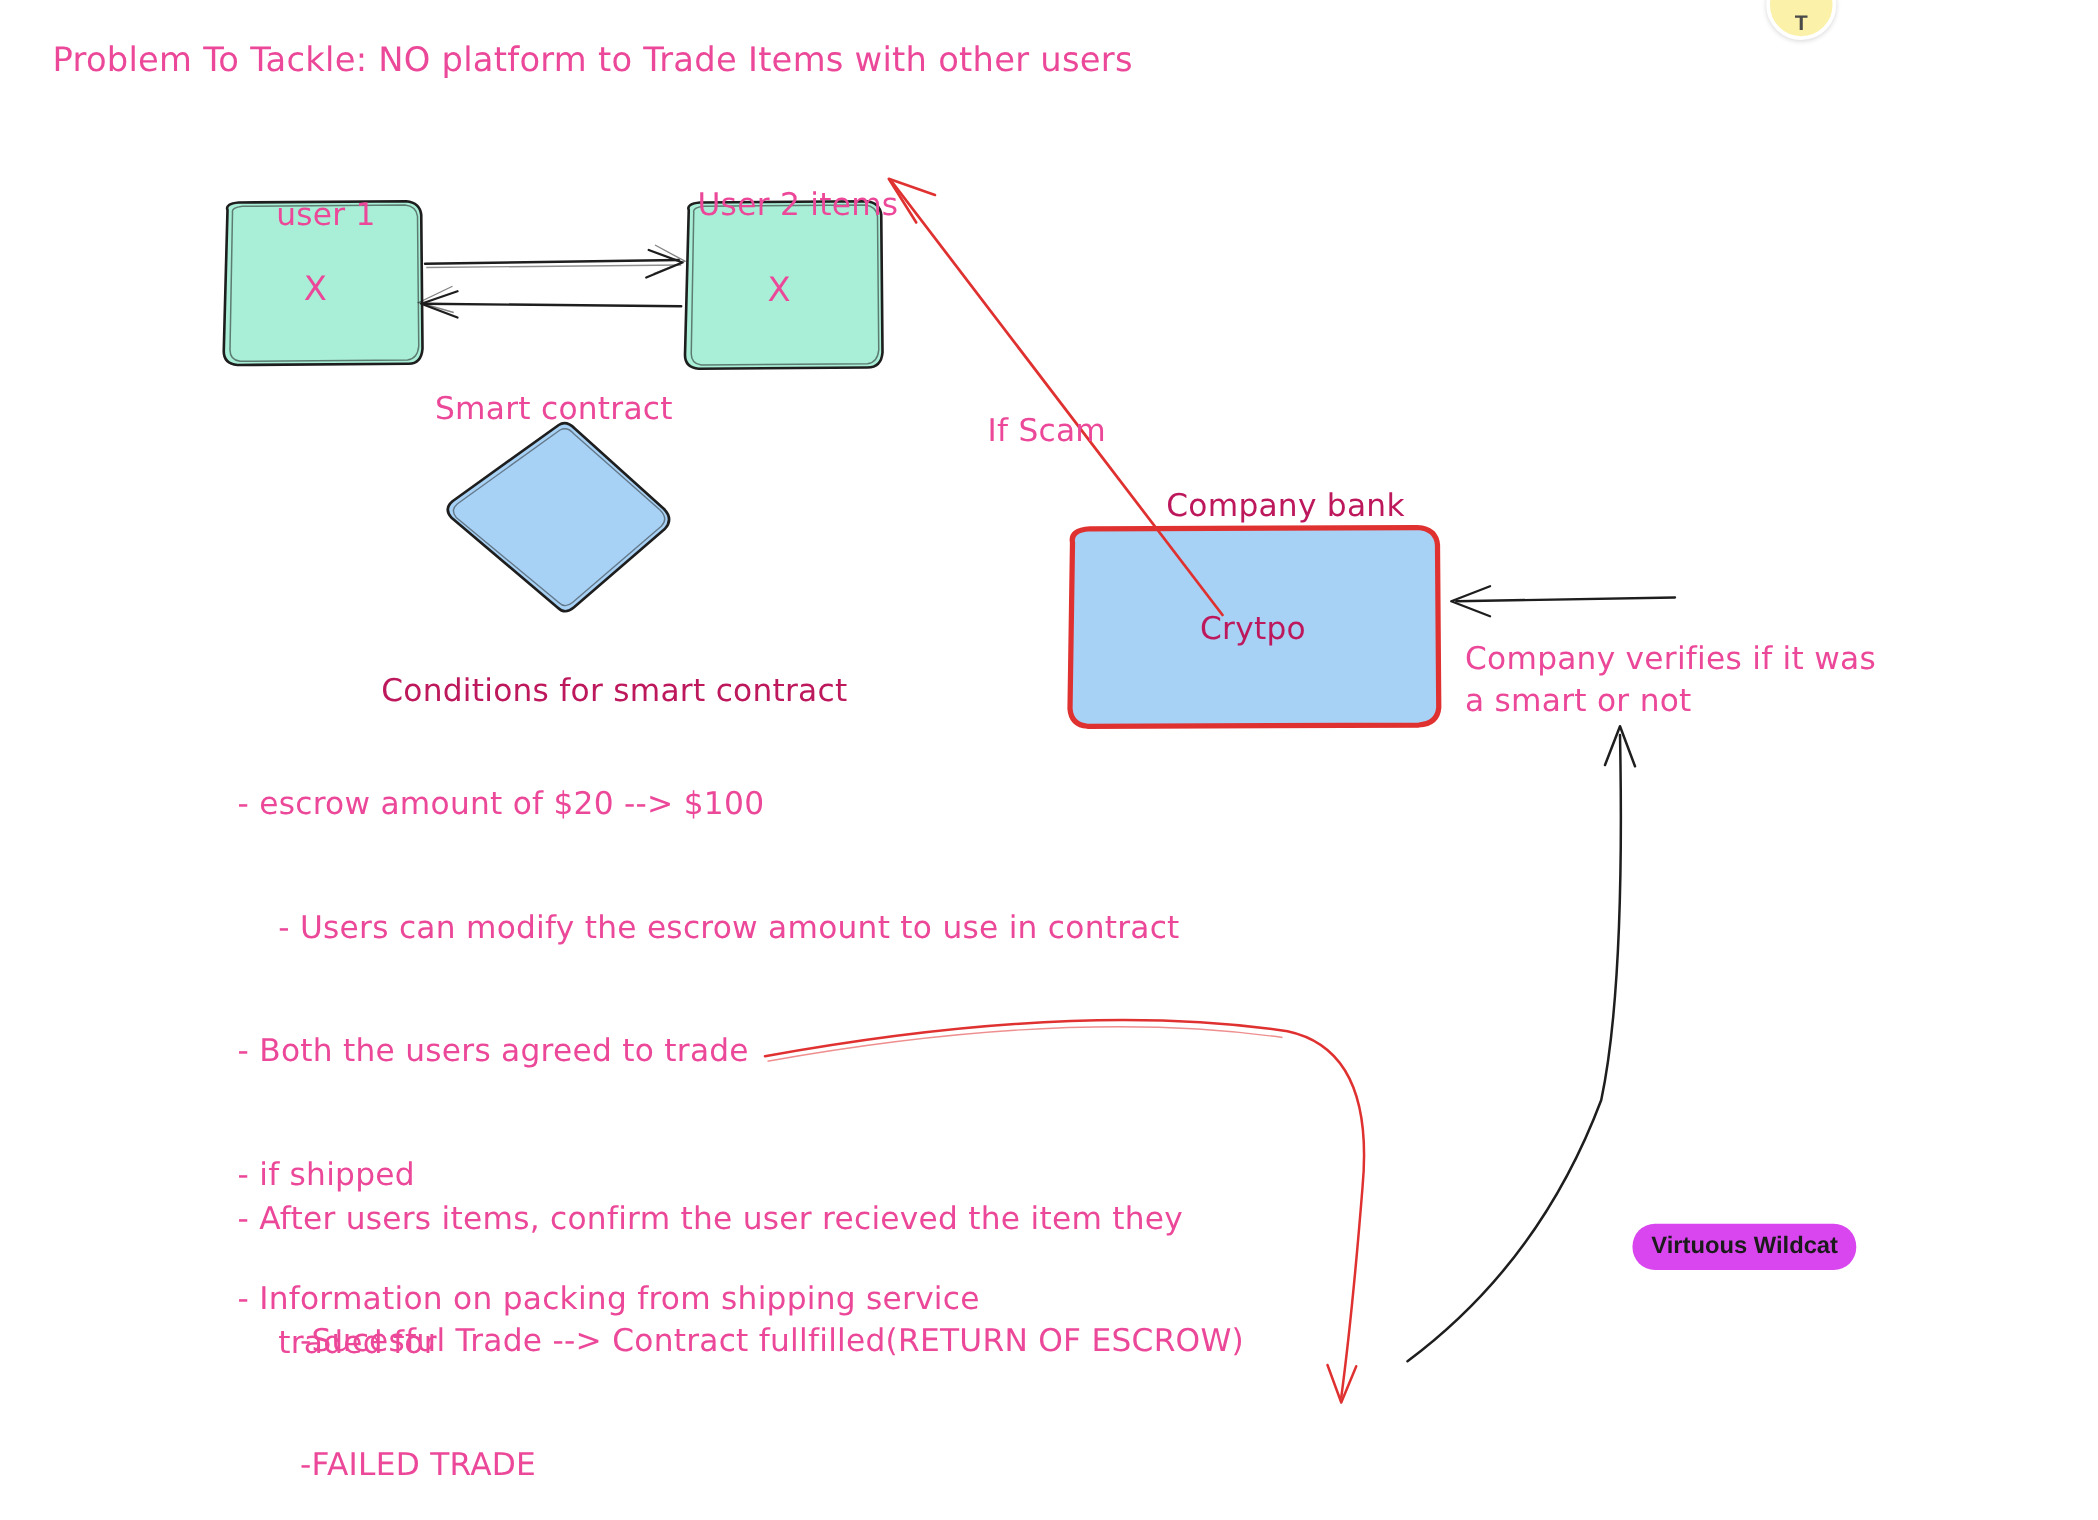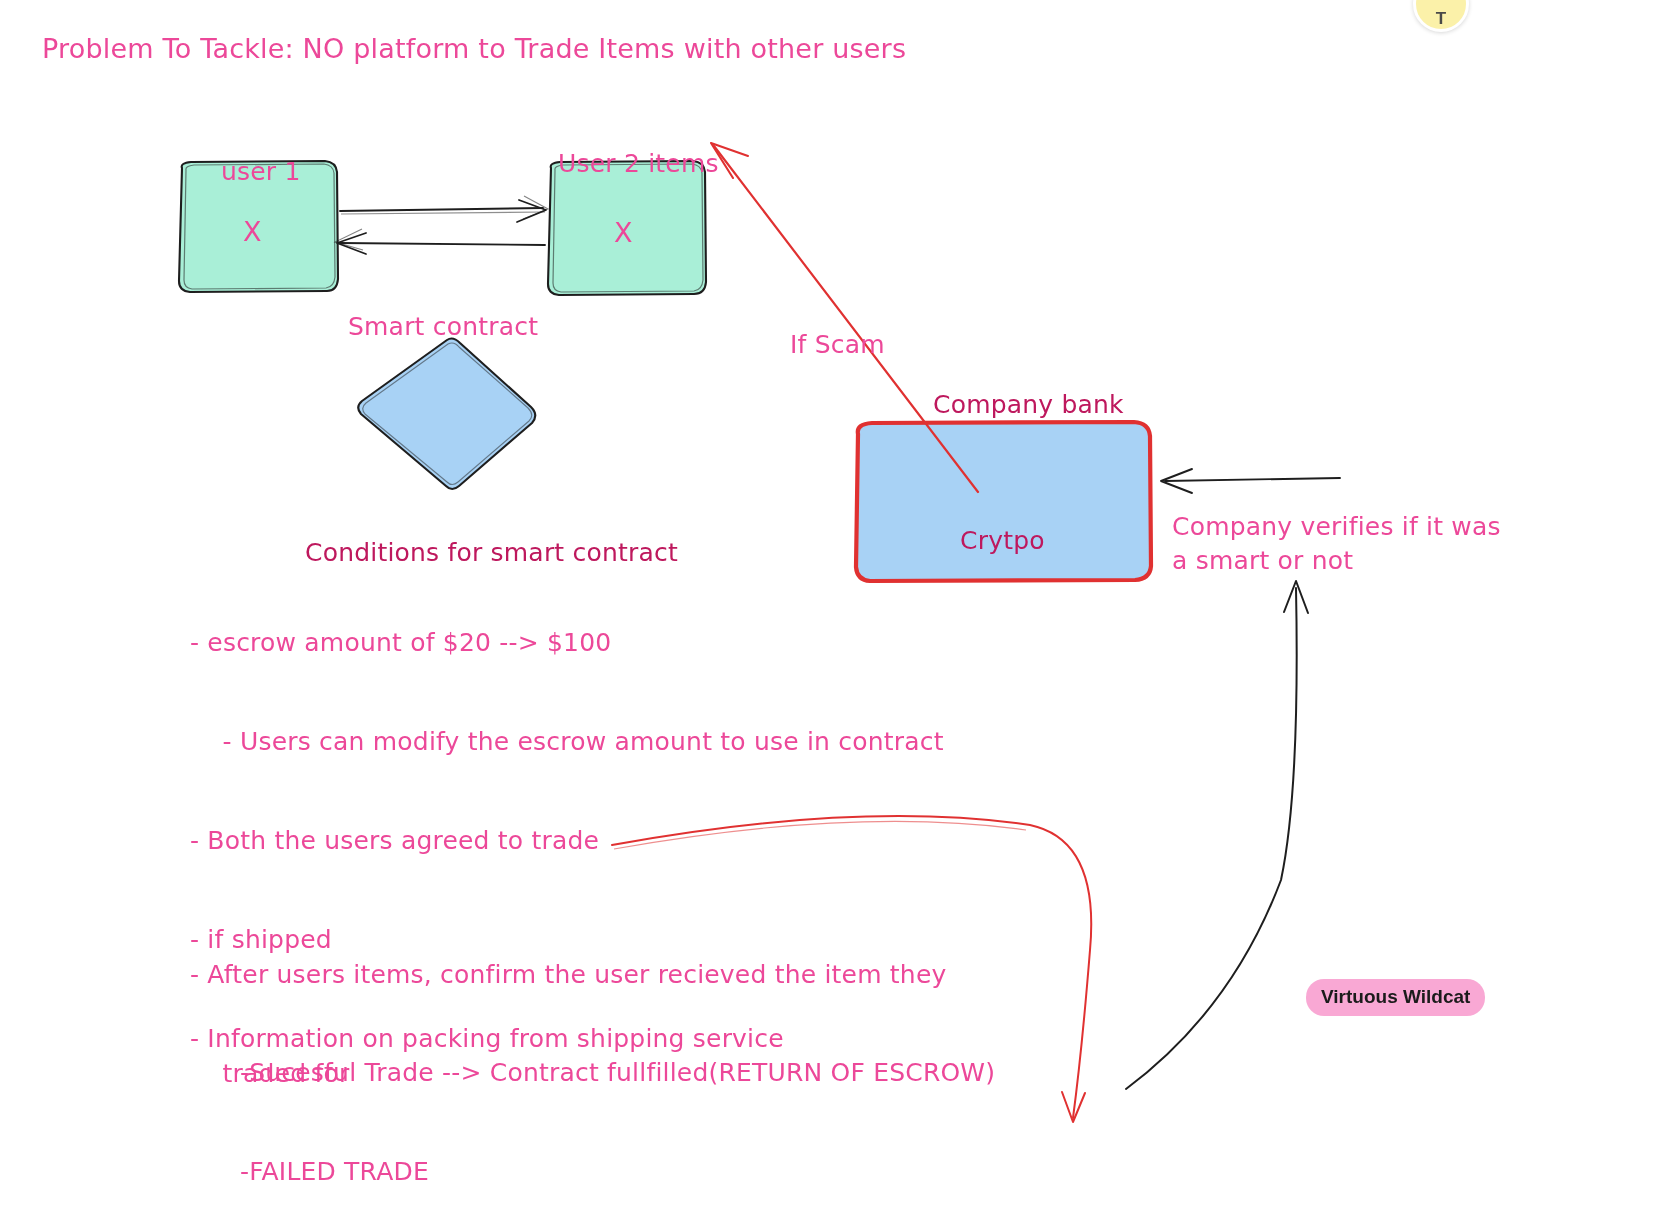--- a/index.html
+++ b/index.html
@@ -38,21 +38,21 @@
     left: 42px; top: 33px;
     font-size: 27px;
   }
   
   .node-label { font-size: 25px; margin-top: 24px; }
   #label-user1 { left: 221px; top: 133px; }
   #label-user2 { left: 558px; top: 125px; }
   #label-smart { left: 348px; top: 288px; }
   #label-ifscam { left: 790px; top: 306px; }
   #label-companybank { left: 933px; top: 390px; font-size: 25px; }
-  #label-crytpo { left: 960px; top: 488px; font-size: 25px; margin-top: 38px; }
+  #label-crytpo { left: 960px; top: 488px; font-size: 25px; }
   #label-verify {
     left: 1172px; top: 510px;
     font-size: 25px; line-height: 34px;
   }
   
   .xmark { font-size: 27px; }
   #x-user1 { left: 243px; top: 216px; }
   #x-user2 { left: 614px; top: 217px; }
   
   #cond-title {
@@ -80,21 +80,21 @@
     line-height: 33px;
   }
   #outcome-list .ln { white-space: pre; display: block; }
   
   #collab-cursor {
     left: 1288px; top: 944px;
     width: 0; height: 0;
   }
   #collab-badge {
     left: 1306px; top: 979px;
-    background: #f9a8d4;
+    background: #d946ef;
     color: #1b1b1b;
     font-family: "Liberation Sans", sans-serif;
     font-weight: bold;
     font-size: 19px;
     padding: 7px 15px 8px 15px;
     border-radius: 18px;
     white-space: nowrap;
   }
   
   #avatar-user {

